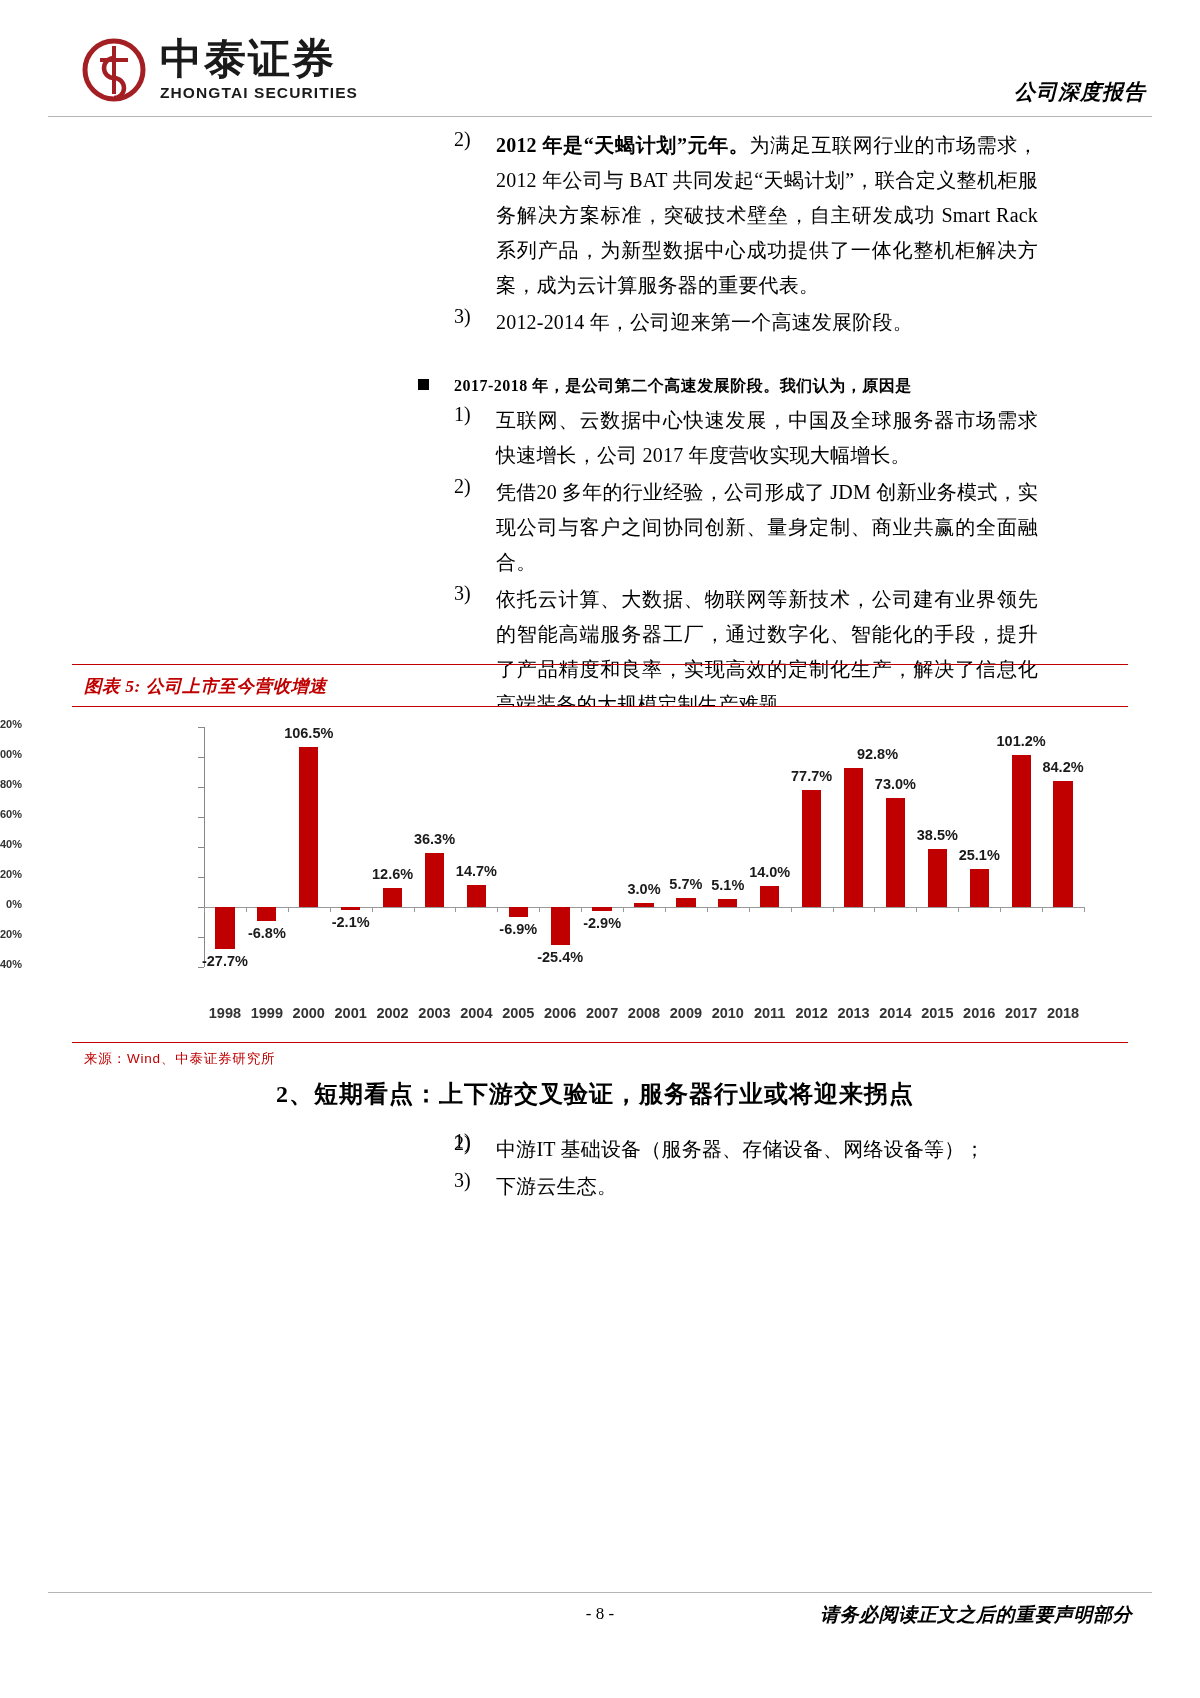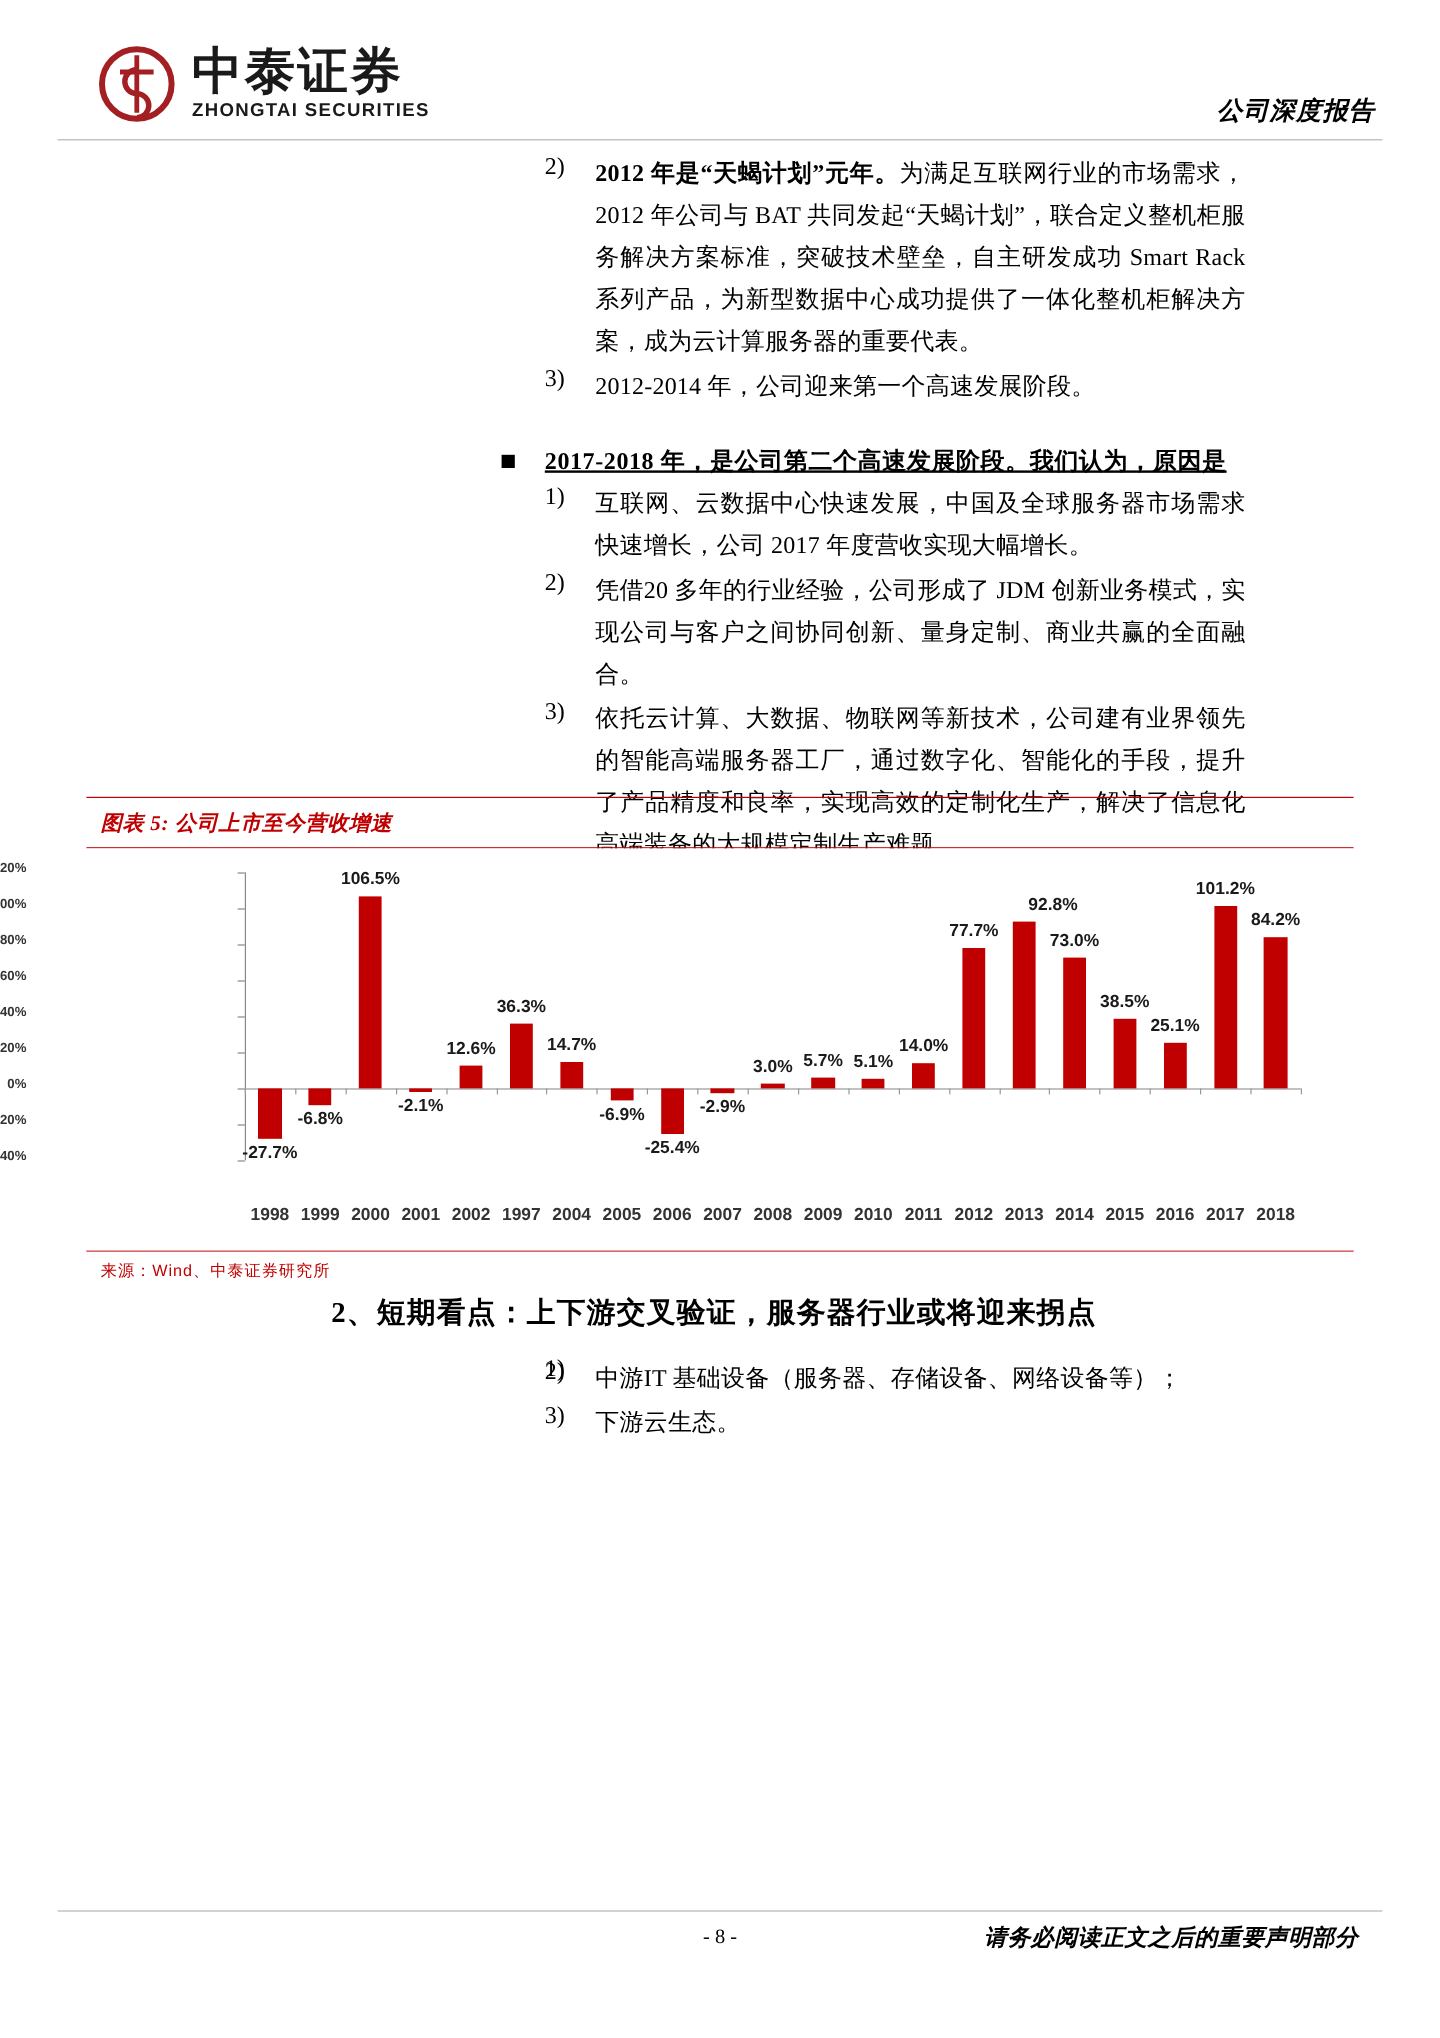--- a/index.html
+++ b/index.html
@@ -49,21 +49,21 @@
     font-size:20px; line-height:35px; text-align:justify;
     letter-spacing:0.2px;
   }
   .bold { font-weight:bold; }
 
   .lvl1 { position:relative; padding-left:36px; margin:0; }
   .lvl1 .sq {
     position:absolute; left:0px; top:11px;
     width:11px; height:11px; background:#000;
   }
-  .lvl1 .txt { font-size:20px; font-weight:bold; line-height:35px; letter-spacing:0.5px;text-decoration:underline; }
+  .lvl1 .txt { font-size:16px; font-weight:bold; line-height:35px; letter-spacing:0.5px; }
 
   .block { position:absolute; left:418px; width:620px; }
 
   
   .figure { position:absolute; left:72px; top:664px; width:1056px; }
   .fig-rule-top { border-top:1.6px solid #c00000; }
   .fig-title {
     color:#c00000; font-weight:bold; font-style:italic;
     font-size:17.5px; padding:9px 12px 8px 12px; letter-spacing:0.6px;
     font-family:"Liberation Serif", serif;
@@ -227,21 +227,21 @@
           <div class="bar-lab" style="left: 146.667px; top: 187.15px;">-2.1%</div>
           <div class="tick-x" style="left: 125.714px; top: 180px;"></div>
           <div class="xlab" style="left: 146.667px; top: 278px;">2001</div>
           <div class="bar" style="left: 178.933px; top: 161.1px; width: 19.2762px; height: 18.9px; background: rgb(192, 0, 0);"></div>
           <div class="bar-lab" style="left: 188.571px; top: 139.1px;">12.6%</div>
           <div class="tick-x" style="left: 167.619px; top: 180px;"></div>
           <div class="xlab" style="left: 188.571px; top: 278px;">2002</div>
           <div class="bar" style="left: 220.838px; top: 125.55px; width: 19.2762px; height: 54.45px; background: rgb(192, 0, 0);"></div>
           <div class="bar-lab" style="left: 230.476px; top: 103.55px;">36.3%</div>
           <div class="tick-x" style="left: 209.524px; top: 180px;"></div>
-          <div class="xlab" style="left: 230.476px; top: 278px;">1997</div>
+          <div class="xlab" style="left: 230.476px; top: 278px;">2003</div>
           <div class="bar" style="left: 262.743px; top: 157.95px; width: 19.2762px; height: 22.05px; background: rgb(192, 0, 0);"></div>
           <div class="bar-lab" style="left: 272.381px; top: 135.95px; text-align: right;">14.7%</div>
           <div class="tick-x" style="left: 251.429px; top: 180px;"></div>
           <div class="xlab" style="left: 272.381px; top: 278px;">2004</div>
           <div class="bar" style="left: 304.648px; top: 180px; width: 19.2762px; height: 10.35px; background: rgb(192, 0, 0);"></div>
           <div class="bar-lab" style="left: 314.286px; top: 194.35px;">-6.9%</div>
           <div class="tick-x" style="left: 293.333px; top: 180px;"></div>
           <div class="xlab" style="left: 314.286px; top: 278px;">2005</div>
           <div class="bar" style="left: 346.552px; top: 180px; width: 19.2762px; height: 38.1px; background: rgb(192, 0, 0);"></div>
           <div class="bar-lab" style="left: 356.19px; top: 222.1px;">-25.4%</div>

